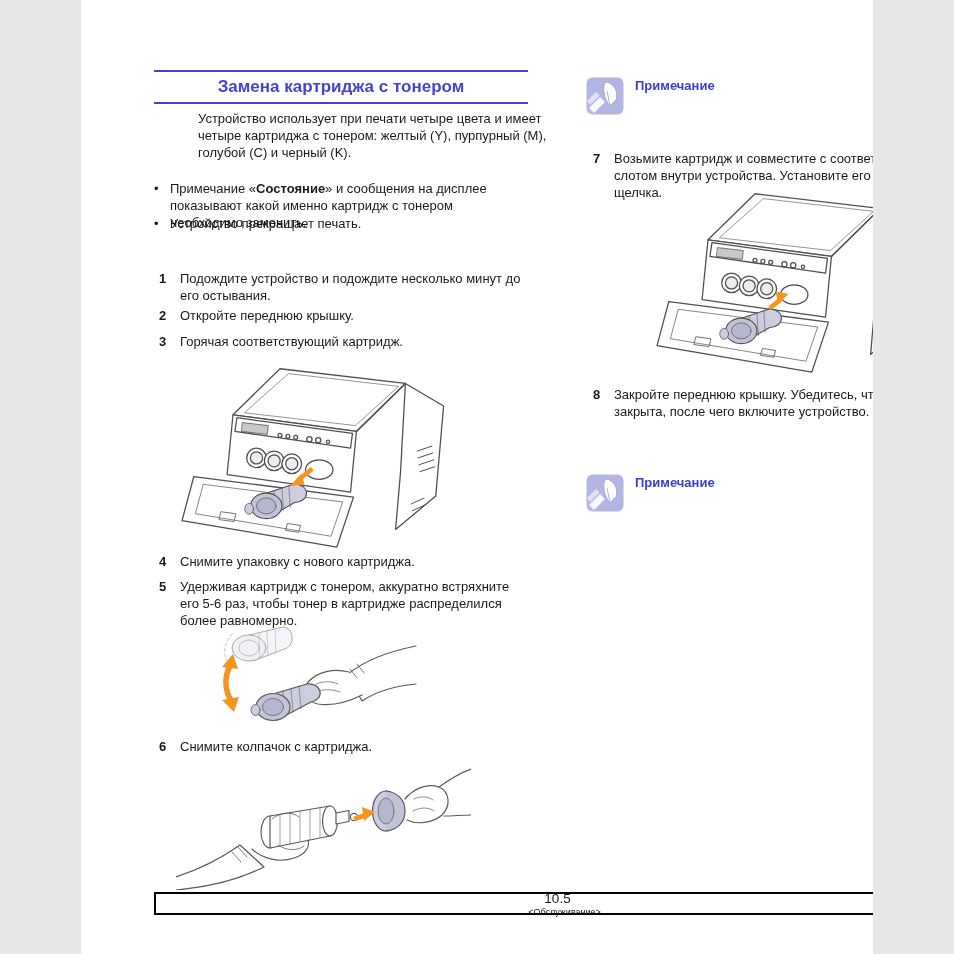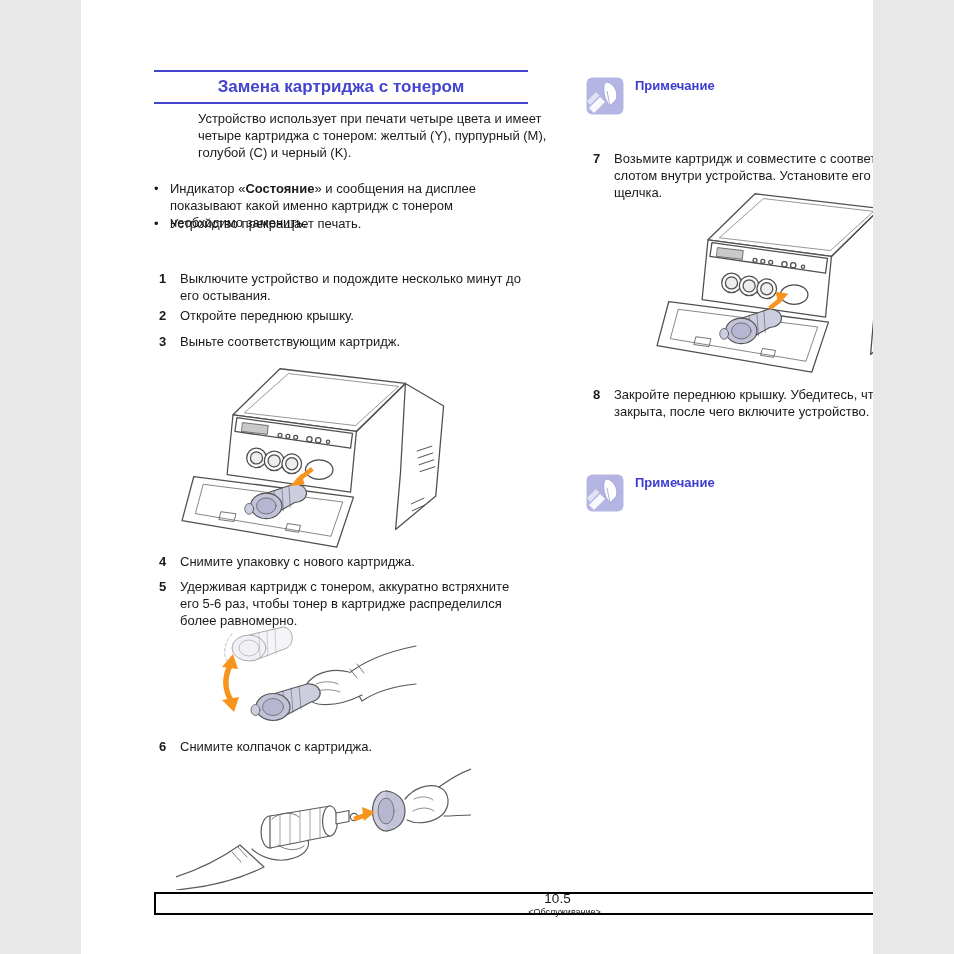--- a/index.html
+++ b/index.html
@@ -46,39 +46,39 @@
 <div class="page">
 
   <div class="abs title-block">
     <h1>Замена картриджа с тонером</h1>
   </div>
 
   <p class="abs body-text para" style="top:110px">Устройство использует при печати четыре цвета и имеет четыре картриджа с тонером: желтый (Y), пурпурный (M), голубой (C) и черный (K).</p>
 
   <div class="abs body-text bullet" style="top:180px">
     <span class="marker">•</span>
-    <span class="btext"><span>Индикатор «</span><b>Состояние</b><span>» и сообщения на дисплее показывают какой именно картридж с тонером необходимо заменить.</span></span>
+    <span class="btext"><span>Примечание «</span><b>Состояние</b><span>» и сообщения на дисплее показывают какой именно картридж с тонером необходимо заменить.</span></span>
   </div>
   <div class="abs body-text bullet" style="top:215px">
     <span class="marker">•</span>
     <span class="btext">Устройство прекращает печать.</span>
   </div>
 
 
   <div class="abs body-text step left-step" style="top:270px">
     <span class="num">1</span>
-    <span class="stext">Выключите устройство и подождите несколько минут до его остывания.</span>
+    <span class="stext">Подождите устройство и подождите несколько минут до его остывания.</span>
   </div>
   <div class="abs body-text step left-step" style="top:307px">
     <span class="num">2</span>
     <span class="stext">Откройте переднюю крышку.</span>
   </div>
   <div class="abs body-text step left-step" style="top:333px">
     <span class="num">3</span>
-    <span class="stext">Выньте соответствующим картридж.</span>
+    <span class="stext">Горячая соответствующий картридж.</span>
   </div>
 
   <svg class="abs" style="left:95px; top:357px" width="305" height="192" viewBox="-15 0 305 196">
     <defs>
       <g id="printerArt" stroke="#4f4f4f" stroke-width="1.3" fill="none" stroke-linejoin="round" stroke-linecap="round">
 
         <polygon points="88,12 216,27 166,76 40,59" fill="#fff"></polygon>
         <polygon points="97,17 209,30 165,70 52,57" stroke-width="0.6"></polygon>
 
         <path d="M216,27 L255,50 L247,142 L206,176 L211,118 Z" fill="#fff"></path>

